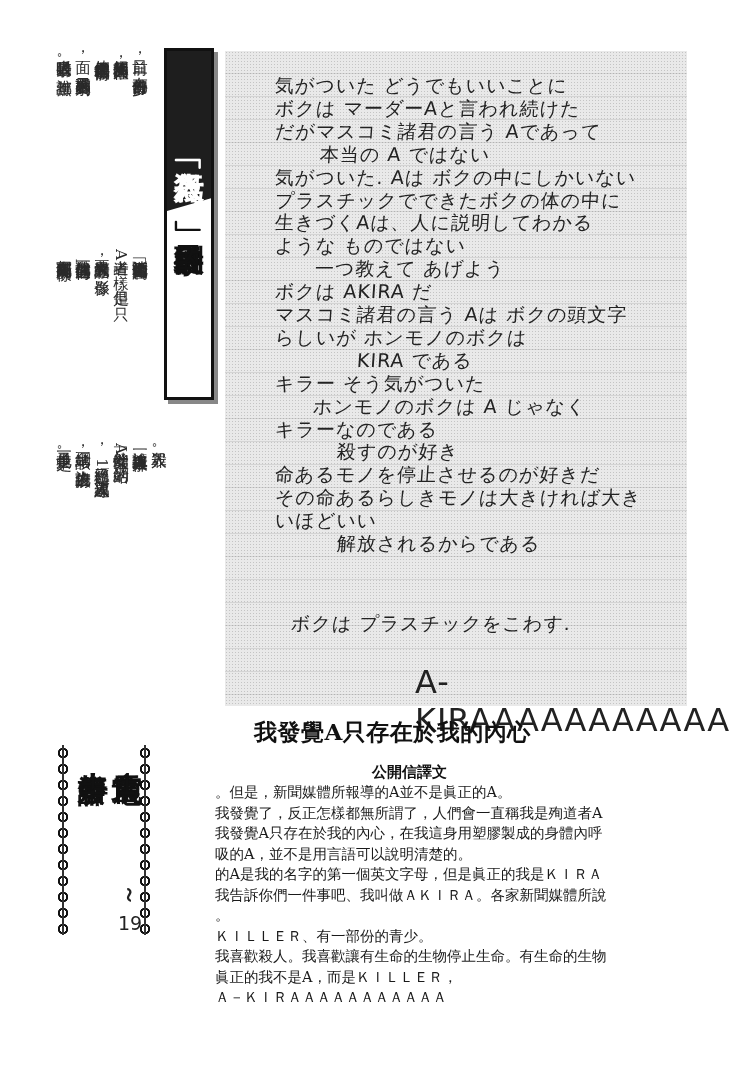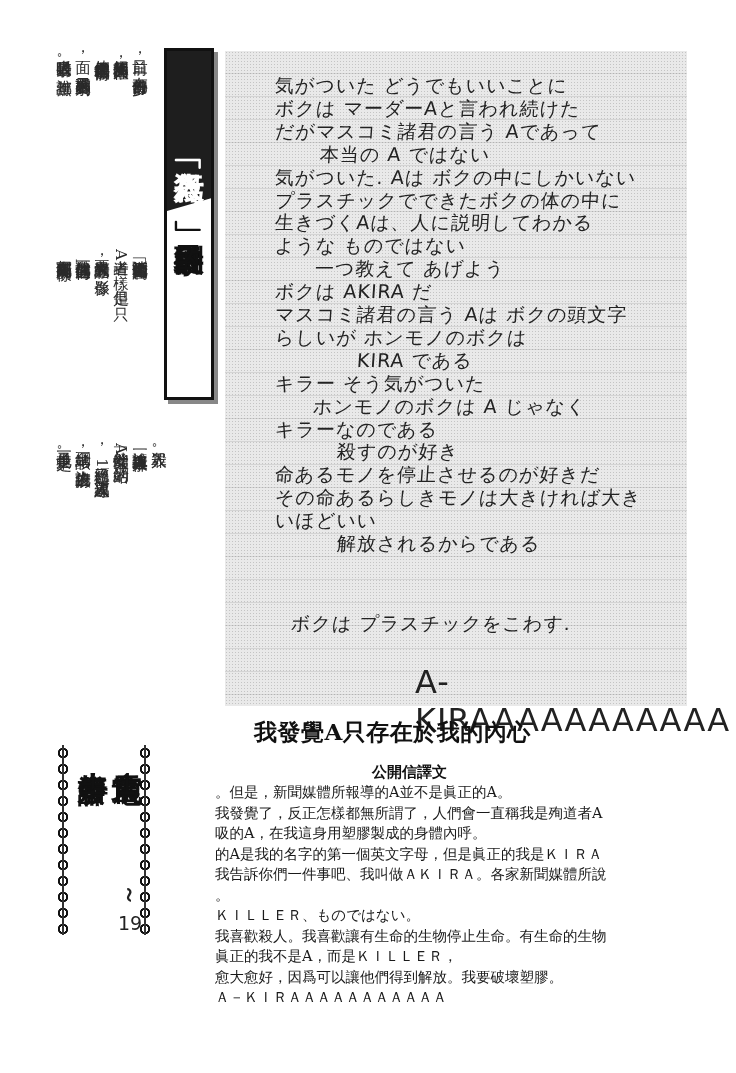--- a/index.html
+++ b/index.html
@@ -195,28 +195,28 @@
     <div class="line" style="top: 44.9px; left: 50px;">ボクは マーダーAと言われ続けた</div>
     <div class="line" style="top: 22px; left: 50px;">気がついた どうでもいいことに</div>
   <div class="signature">A-KIRAAAAAAAAAAA</div>
 </div>
 
 <div class="article-title">我發覺A只存在於我的內心</div>
 <div class="subtitle">公開信譯文</div>
 <div class="translation">
   <span class="p">。但是，新聞媒體所報導的A並不是眞正的A。</span>
   <span class="p">我發覺了，反正怎樣都無所謂了，人們會一直稱我是殉道者A</span>
-  <span class="p">吸的A，在我這身用塑膠製成的身體內呼。</span>
+  <span class="p">我發覺A只存在於我的內心，在我這身用塑膠製成的身體內呼</span>
+  <span class="p">吸的A，並不是用言語可以說明清楚的。</span>
   <span class="p">的A是我的名字的第一個英文字母，但是眞正的我是ＫＩＲＡ</span>
   <span class="p">我告訴你們一件事吧、我叫做ＡＫＩＲＡ。各家新聞媒體所說</span>
   <span class="p">。</span>
-  <span class="p">ＫＩＬＬＥＲ、ものではない。</span>
+  <span class="p">ＫＩＬＬＥＲ、有一部份的青少。</span>
   <span class="p">我喜歡殺人。我喜歡讓有生命的生物停止生命。有生命的生物</span>
   <span class="p">眞正的我不是A，而是ＫＩＬＬＥＲ，</span>
-  <span class="p">愈大愈好，因爲可以讓他們得到解放。我要破壞塑膠。</span>
   <span class="p">Ａ－ＫＩＲＡＡＡＡＡＡＡＡＡＡＡ</span>
 </div>
 
 <div class="ad">
   <div class="ornament left"></div>
   <div class="ornament right"></div>
   <div class="ad-col" id="ad-col1">地雷震１</div>
   <div class="ad-col" id="ad-col2">好評發售中！</div>
   <div class="ad-range">
     <span class="tilde">～</span>

